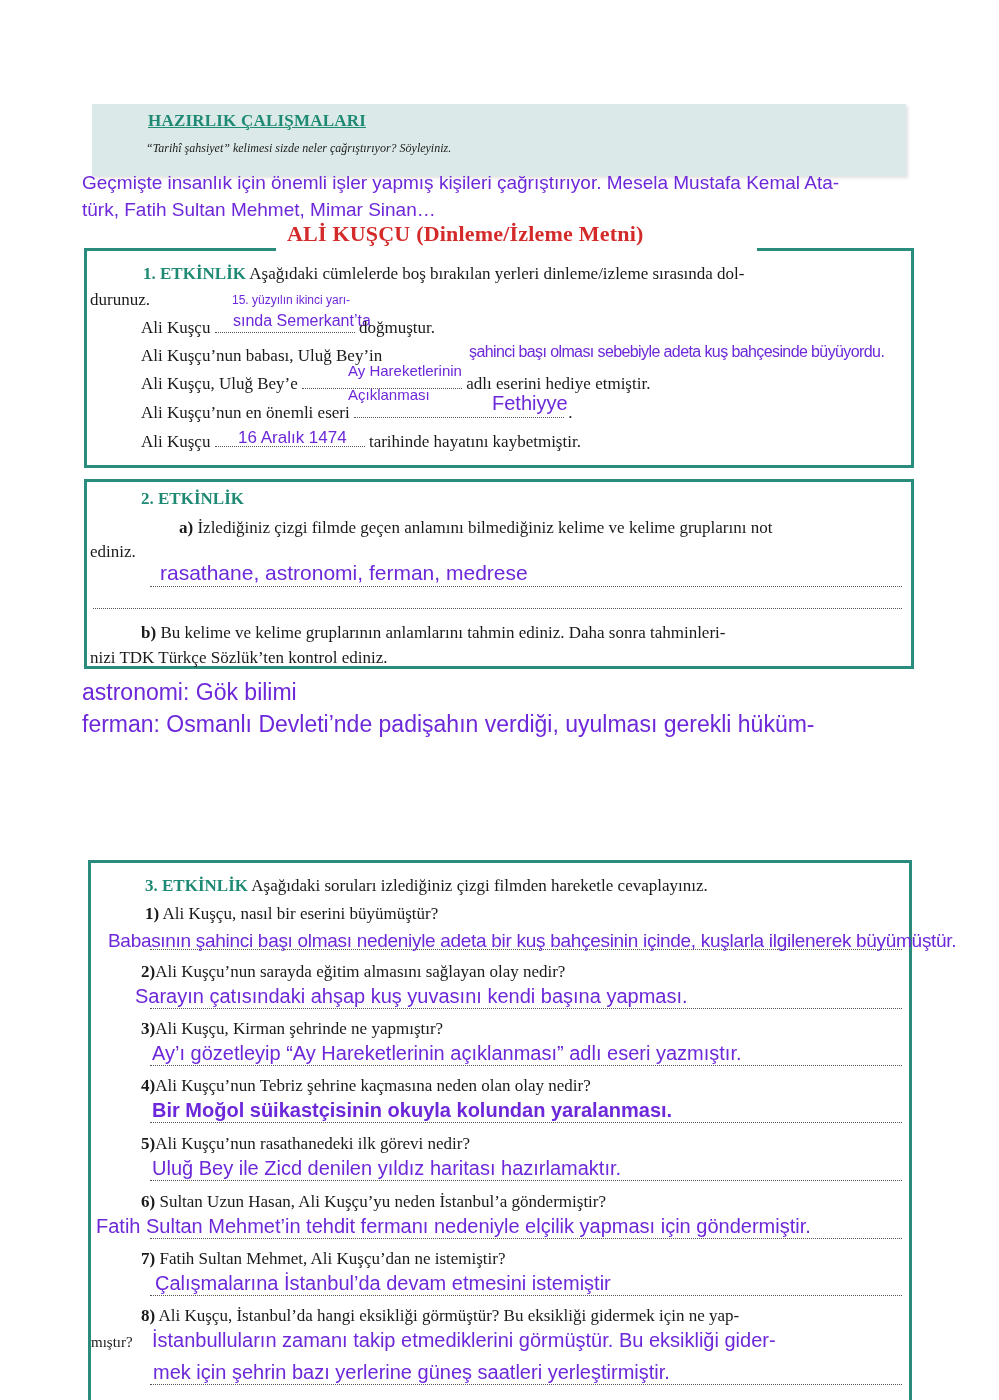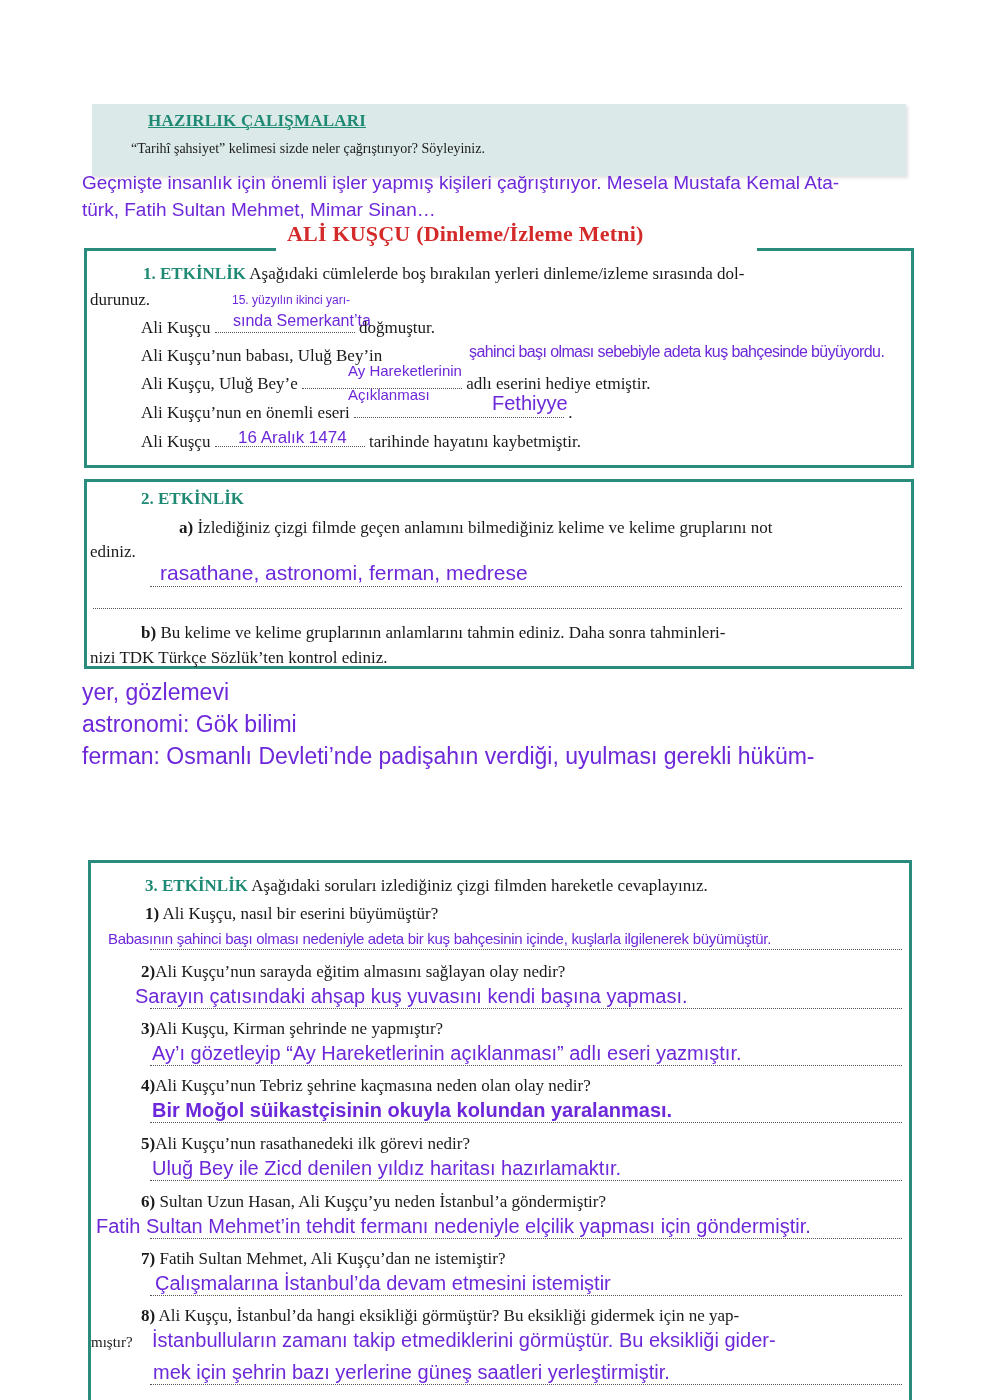--- a/index.html
+++ b/index.html
@@ -3,21 +3,21 @@
 <meta charset="utf-8">
 <style>
   html, body { margin: 0; padding: 0; background: #ffffff; }
   body { width: 999px; height: 1400px; position: relative; overflow: hidden; font-family: "DejaVu Serif", serif; color: #1a1a1a; }
   .abs { position: absolute; }
   .serif { font-family: "Liberation Serif", "DejaVu Serif", serif; }
   .hand { font-family: "Liberation Sans", "DejaVu Sans", sans-serif; color: #6d28d9; }
   .teal { color: #1f8a74; }
   .head-box { left: 92px; top: 104px; width: 814px; height: 72px; background: #dbeae8; box-shadow: 2px 2px 3px rgba(0,0,0,0.12); }
   .head-title { left: 148px; top: 111px; font-size: 17px; font-weight: bold; letter-spacing: 0.2px; text-decoration: underline; text-decoration-thickness: 1px; }
-  .head-q { left: 131px; top: 141px; font-size: 14px; }
+  .head-q { left: 146px; top: 141px; font-size: 12px; font-style: italic; }
   .box { border: 3px solid #2a8c7c; box-sizing: border-box; }
   .t17 { font-size: 17px; white-space: nowrap; }
   .dots { border-bottom: 1.5px dotted #555; }
   .lbl { font-weight: bold; }
   .title-main { left: 287px; top: 221px; font-size: 22px; font-weight: bold; color: #d42a2a; letter-spacing: 0.2px; }
 </style>
 </head>
 <body>
 
 <div class="abs head-box"></div>
@@ -56,30 +56,29 @@
 <div class="abs serif lbl teal" style="left:141px;top:489px;font-size:17px;">2. ETKİNLİK</div>
 <div class="abs serif t17" style="left:141px;top:518px;margin-left:38px;"><span class="lbl">a)</span> <span>İzlediğiniz çizgi filmde geçen anlamını bilmediğiniz kelime ve kelime gruplarını not</span></div>
 <div class="abs serif t17" style="left:90px;top:542px;">ediniz.</div>
 <div class="abs hand" style="left:160px;top:561px;font-size:21px;">rasathane, astronomi, ferman, medrese</div>
 <div class="abs dots" style="left:150px;top:586px;width:752px;"></div>
 <div class="abs dots" style="left:93px;top:608px;width:809px;"></div>
 <div class="abs serif t17" style="left:141px;top:623px;"><span class="lbl">b)</span> <span>Bu kelime ve kelime gruplarının anlamlarını tahmin ediniz. Daha sonra tahminleri-</span></div>
 <div class="abs serif t17" style="left:90px;top:648px;">nizi  TDK Türkçe Sözlük’ten kontrol ediniz.</div>
 
 <div class="abs hand" style="left:82px;top:676px;font-size:23px;line-height:32px;white-space:nowrap;">
-  <div>yer, gözlemevi</div>
   <div>astronomi: Gök bilimi</div>
   <div>ferman: Osmanlı Devleti’nde padişahın verdiği, uyulması gerekli hüküm-</div>
 </div>
 
 <div class="abs box" style="left:88px;top:860px;width:824px;height:540px;border-bottom:none;"></div>
 <div class="abs serif t17" style="left:145px;top:876px;"><span class="lbl teal">3. ETKİNLİK</span> <span>Aşağıdaki soruları izlediğiniz çizgi filmden hareketle cevaplayınız.</span></div>
 
 <div class="abs serif t17" style="left:145px;top:904px;"><span class="lbl">1)</span> <span>Ali Kuşçu, nasıl bir eserini büyümüştür?</span></div>
-<div class="abs hand" style="left:108px;top:930px;font-size:15px;white-space:nowrap;letter-spacing:-0.3px;text-align:center;">Babasının şahinci başı olması nedeniyle adeta bir kuş bahçesinin içinde, kuşlarla ilgilenerek büyümüştür.</div>
+<div class="abs hand" style="left:108px;top:930px;font-size:19px;white-space:nowrap;letter-spacing:-0.3px;text-align:center;">Babasının şahinci başı olması nedeniyle adeta bir kuş bahçesinin içinde, kuşlarla ilgilenerek büyümüştür.</div>
 <div class="abs dots" style="left:150px;top:949px;width:752px;"></div>
 
 <div class="abs serif t17" style="left:141px;top:962px;"><span class="lbl">2)</span><span>Ali Kuşçu’nun sarayda eğitim almasını sağlayan olay nedir?</span></div>
 <div class="abs hand" style="left:135px;top:985px;font-size:20px;white-space:nowrap;">Sarayın çatısındaki ahşap kuş yuvasını kendi başına yapması.</div>
 <div class="abs dots" style="left:150px;top:1008px;width:752px;"></div>
 
 <div class="abs serif t17" style="left:141px;top:1019px;"><span class="lbl">3)</span><span>Ali Kuşçu, Kirman şehrinde ne yapmıştır?</span></div>
 <div class="abs hand" style="left:152px;top:1042px;font-size:20px;white-space:nowrap;">Ay’ı gözetleyip “Ay Hareketlerinin açıklanması” adlı eseri yazmıştır.</div>
 <div class="abs dots" style="left:150px;top:1065px;width:752px;"></div>
 

